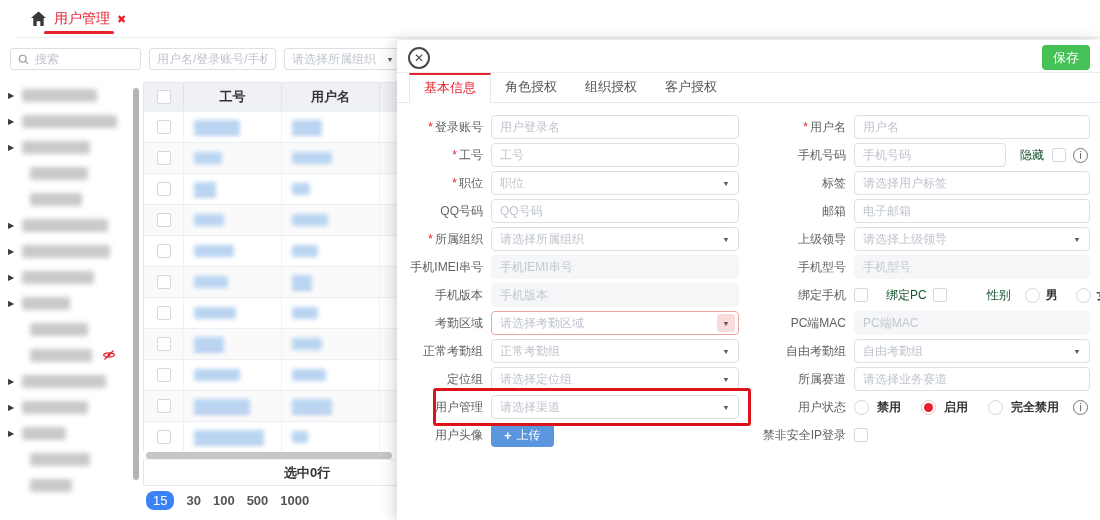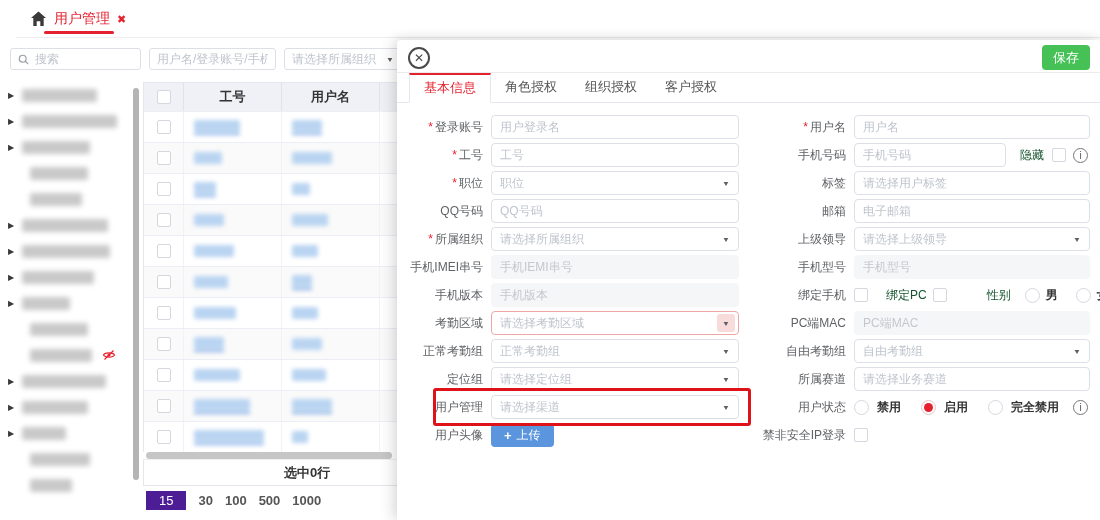--- a/index.html
+++ b/index.html
@@ -43,21 +43,21 @@
   .trow .tcell { border-right:1px solid #f0f2f7; justify-content:flex-start; padding-left:10px; }
   .trow .tcell.cbc, .thead .tcell.cbc { justify-content:center; padding-left:0; }
   .tcell.last { border-right:none; }
   .cb { width:14px; height:14px; border:1px solid #d4d7de; border-radius:2px; background:#fff; flex:none; cursor:pointer; }
   .pillwrap { filter:blur(2px); display:inline-block; }
   .pillwrap.und { border-bottom:2px solid #7fa9e4; padding-bottom:1px; }
   .pill { display:block; height:12px; background:#b9d4f1; border-radius:2px; }
   .hscroll { position:absolute; left:146px; top:452px; width:246px; height:7px; background:#c6c6c6; border-radius:4px; }
   .tfoot { position:absolute; left:143px; top:459px; width:256px; height:27px; border:1px solid #e4e7ed; border-top:1px solid #f0f0f0; background:#fff; display:flex; align-items:center; font-size:13px; font-weight:600; color:#333; padding-left:140px; }
   .pager { position:absolute; left:146px; top:491px; display:flex; align-items:center; gap:12px; font-size:13px; color:#555; }
-  .pchip { background:#4c1d95; color:#fff; border-radius:0; padding:2px 13px; cursor:pointer; }
+  .pchip { background:#3b82f6; color:#fff; border-radius:8px; padding:2px 7px; cursor:pointer; }
   .psize { cursor:pointer;font-weight:bold; }
 
   
   .modal { position:absolute; left:397px; top:40px; width:703px; height:480px; background:#fff; border-radius:4px 0 0 0; box-shadow:-5px 0 14px rgba(0,0,0,.12), 0 -3px 10px rgba(0,0,0,.05); z-index:20; }
   .mhead { position:relative; height:33px; }
   .mclose { position:absolute; left:11px; top:7px; width:22px; height:22px; border:2px solid #4a4a4a; border-radius:50%; display:flex; align-items:center; justify-content:center; font-size:12px; font-weight:bold; color:#4a4a4a; cursor:pointer; background:#fff; }
   .msave { position:absolute; right:10px; top:5px; height:25px; background:#45c156; border:none; border-radius:4px; color:#fff; font-size:13px; padding:0 11px; cursor:pointer; font-family:inherit; }
   .mdivider { border-bottom:1px solid #ececec; }
   .tabbar { display:flex; align-items:flex-end; height:30px; padding-left:12px; border-bottom:1px solid #e4e7ed; }
   .mtab { height:30px; line-height:30px; padding:0 14px; font-size:13px; color:#555; cursor:pointer; }

